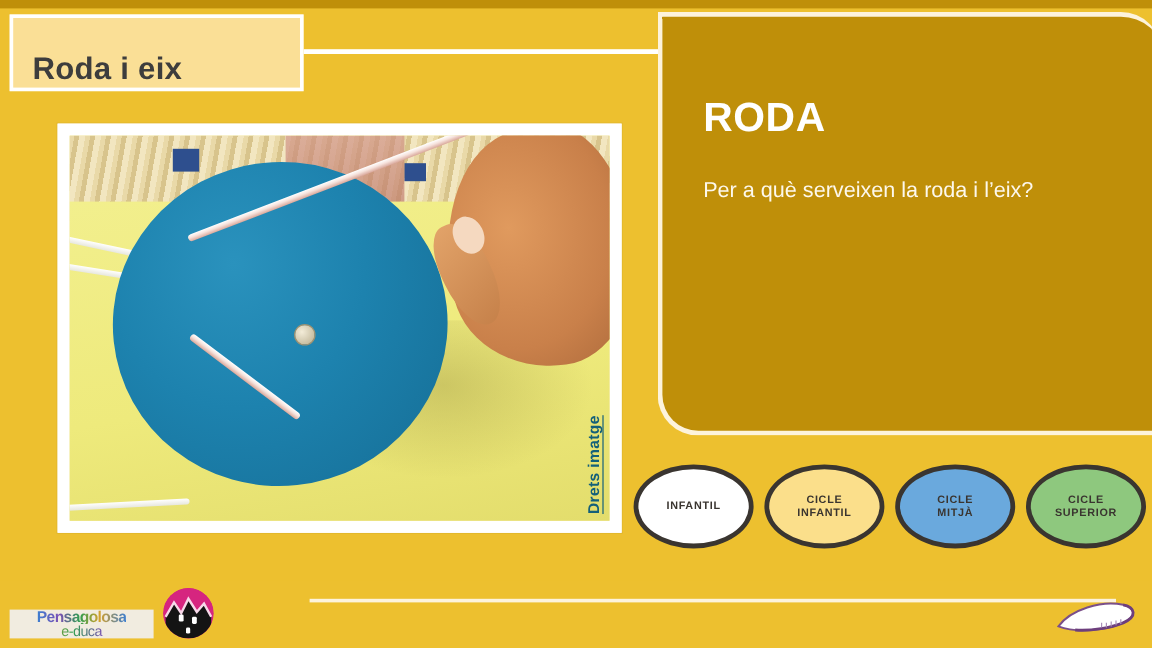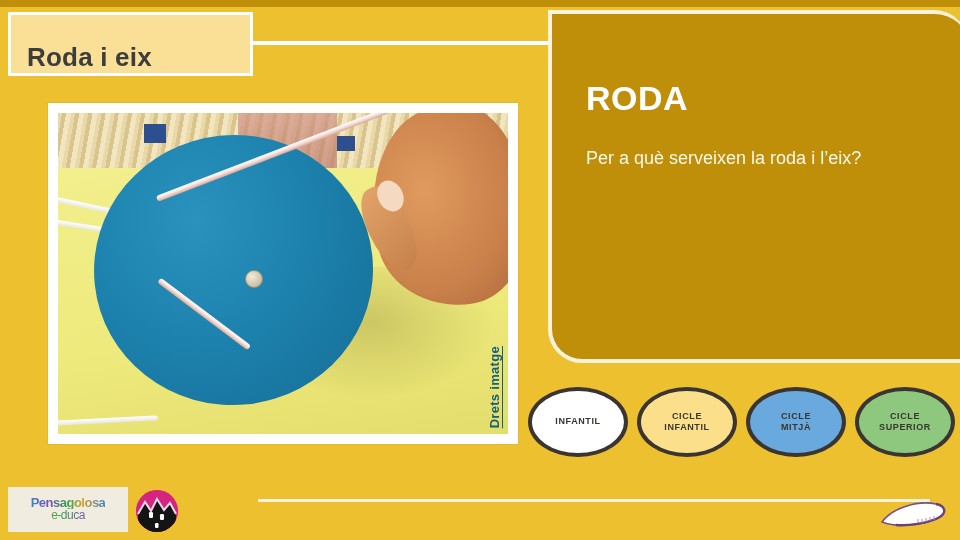--- a/index.html
+++ b/index.html
@@ -147,21 +147,21 @@
   }
 
   
   .footer{position:absolute;left:0;bottom:0;width:960px;height:56px;background:#edc02f;}
   .footer-line{position:absolute;left:258px;bottom:38px;width:672px;height:3px;background:#fdf3dc;}
   .footer-caption{
     position:absolute;left:258px;bottom:8px;width:672px;
     text-align:center;color:#fdf6e6;font-size:19px;
   }
   .logo-pensa{
-    position:absolute;left:8px;bottom:8px;width:120px;height:45px;
+    position:absolute;left:8px;bottom:8px;width:120px;height:24px;
     background:#f1ece0;display:flex;align-items:center;justify-content:center;
     overflow:hidden;
   }
   .logo-pensa .l1{
     font-size:13px;font-weight:bold;line-height:1;
     letter-spacing:-.5px;
     background:linear-gradient(90deg,#3e7fd0,#7a4fb5 25%,#2f9e4f 48%,#d4a12b 70%,#3e7fd0 100%);
     -webkit-background-clip:text;background-clip:text;color:transparent;
     text-shadow:none;
   }

